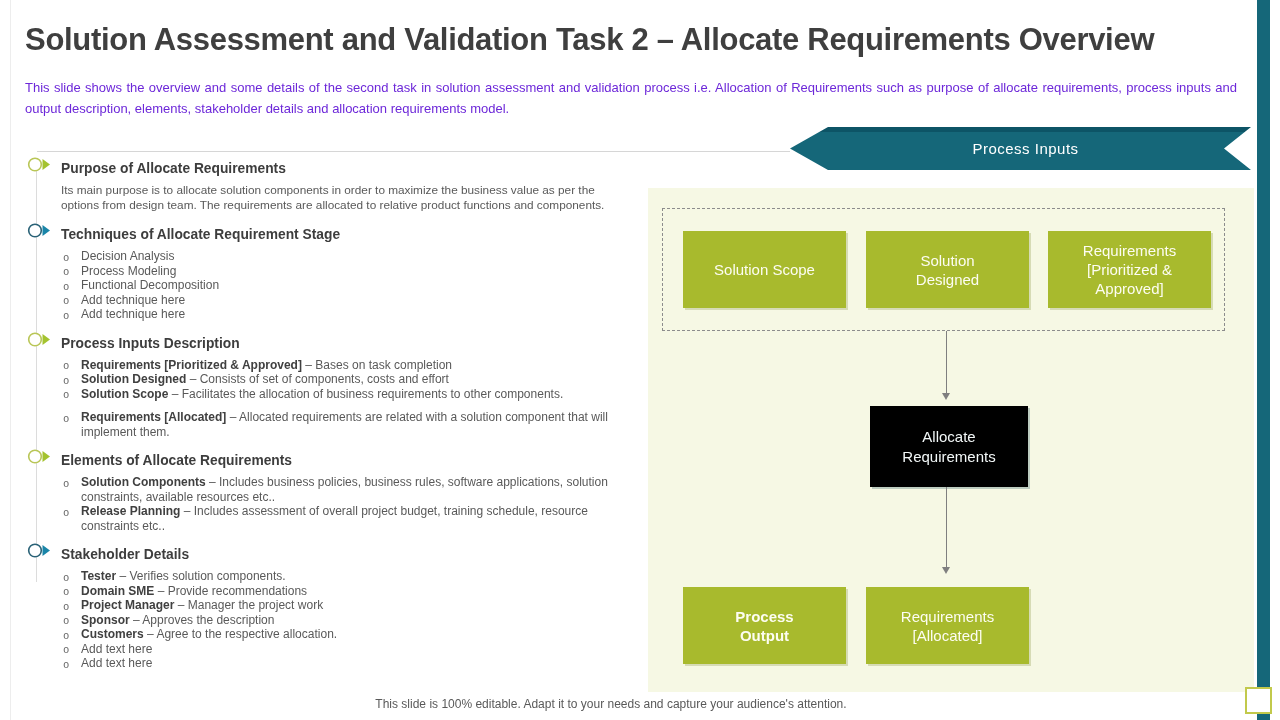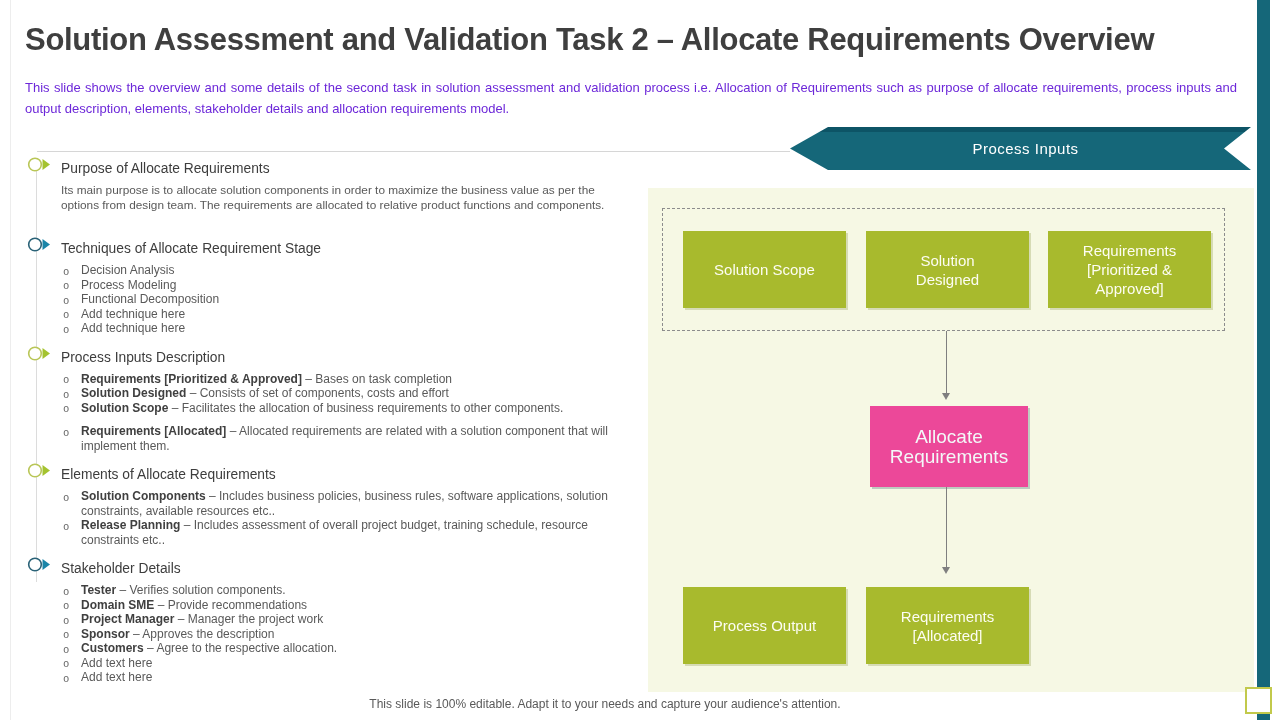--- a/index.html
+++ b/index.html
@@ -23,22 +23,22 @@
   .right-bar{position:absolute;left:1257px;top:0;width:13px;height:720px;background:#156779;}
   .corner-square{
     position:absolute;left:1245px;top:687px;width:27px;height:27px;
     background:#ffffff;border:2px solid #c2c94b;box-sizing:border-box;
   }
   
   .left-col{position:absolute;left:61px;top:156px;width:575px;}
   .section{position:relative;margin-bottom:6px;}
   .sec-head{position:relative;margin-bottom:7px;}
   .sec-marker{position:absolute;left:-34px;top:0px;}
-  .sec-title{font-size:13.8px;font-weight:400;color:#3d3d3d;padding-top:5px;}
-  .sec-para{font-size:11.8px;line-height:15px;color:#595959;margin:7px 0 23px 0;width:568px;}
+  .sec-title{font-size:13.8px;font-weight:700;color:#3d3d3d;padding-top:5px;}
+  .sec-para{font-size:11.8px;line-height:15px;color:#595959;margin:7px 0 9px 0;width:568px;}
   .bullets{margin:2px 0 9px 2px;}
   .bullet{
     position:relative;padding-left:18px;font-size:12px;line-height:14.5px;
     color:#595959;width:548px;
   }
   .bullet .o{
     position:absolute;left:0;top:0.5px;font-family:"DejaVu Sans Mono",monospace;
     font-size:10.5px;color:#6a6a6a;
   }
   .bullet b{color:#404040;}
@@ -63,39 +63,39 @@
     display:flex;align-items:center;justify-content:center;text-align:center;
     color:#fdfdf2;font-size:15px;line-height:19px;
     box-shadow:2px 2px 0 rgba(120,130,40,0.25);
   }
   .gbox::before{
     content:"";position:absolute;left:-8px;top:-9px;width:100%;height:100%;
     background:#e6eeb0;z-index:-1;
   }
   .gbox .lbl{padding:0 26px;}
   .tbox{
-    position:absolute;left:870px;top:406px;width:158px;height:81px;background:#ec4899;
+    position:absolute;left:870px;top:406px;width:158px;height:81px;background:#000000;
     display:flex;align-items:center;justify-content:center;text-align:center;
-    color:#f3f8f8;font-size:19px;line-height:20px;
+    color:#f3f8f8;font-size:15px;line-height:20px;
     box-shadow:2px 2px 0 rgba(20,70,85,0.25);
   }
   .tbox::before{
     content:"";position:absolute;left:-9px;top:-9px;width:100%;height:100%;
     background:#a6d9e9;z-index:-1;
   }
   .tbox .lbl{padding:0 28px;}
   .varrow{position:absolute;width:1px;background:#7f7f7f;}
   .varrow::after{
     content:"";position:absolute;left:-4px;bottom:-7px;
     border:4px solid transparent;border-top:7px solid #7f7f7f;
   }
   
   .slide-footer{
     position:absolute;left:0;top:697px;width:1210px;text-align:center;
-    font-size:12px;color:#595959;
+    font-size:12px;color:#595959;padding-left:6px;
   }
 </style>
 </head>
 <body>
 
 <div class="edge-line-left"></div>
 <div class="slide-title">Solution Assessment and Validation Task 2 – Allocate Requirements Overview</div>
 <div class="slide-subtitle">This slide shows the overview  and some details of the second task in solution assessment and validation process i.e. Allocation of Requirements  such as purpose  of allocate requirements,  process inputs and output description,  elements,  stakeholder details and allocation requirements  model.</div>
 <div class="rule-top"></div>
 <div class="marker-rail"></div>
@@ -190,21 +190,21 @@
     </div>
     <div class="gbox" style="left:866px;top:231px;">
       <span class="lbl">Solution Designed</span>
     </div>
     <div class="gbox" style="left:1048px;top:231px;">
       <span class="lbl">Requirements [Prioritized &amp; Approved]</span>
     </div>
     <div class="tbox">
       <span class="lbl">Allocate Requirements</span>
     </div>
-    <div class="gbox" style="left:683px;top:587px;">
+    <div class="gbox" style="left:683px;top:587px;font-weight:bold;">
       <span class="lbl">Process Output</span>
     </div>
     <div class="gbox" style="left:866px;top:587px;">
       <span class="lbl">Requirements [Allocated]</span>
     </div>
   </div>
 <div class="varrow" style="left:946px;top:331px;height:66px;"></div>
 <div class="varrow" style="left:946px;top:487px;height:84px;"></div>
 
 <div class="slide-footer">This slide is 100% editable. Adapt it to your needs and capture your audience's attention.</div>

